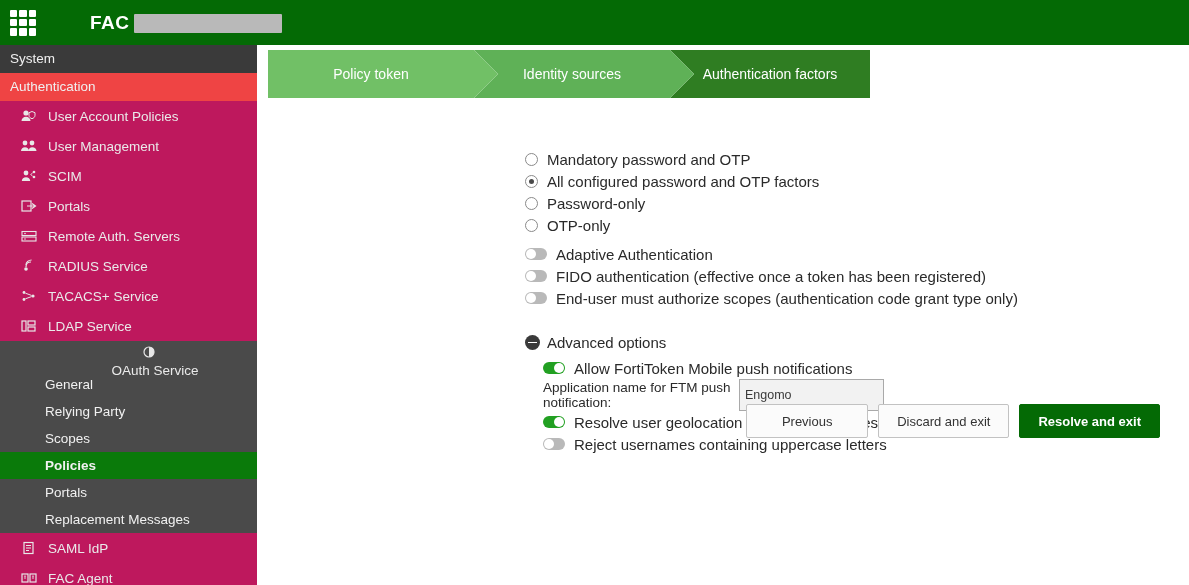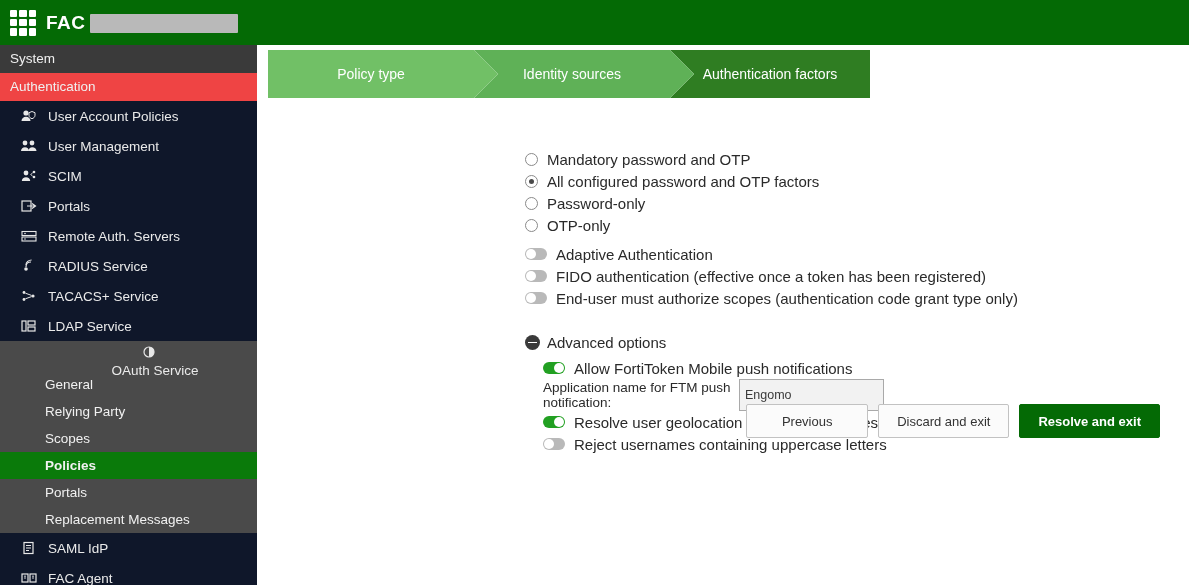--- a/index.html
+++ b/index.html
@@ -11,21 +11,21 @@
     font-size: 13px;
     color: #222;
     background: #ffffff;
   }
   .app { position: relative; width: 1189px; height: 585px; }
 
   
   .topbar {
     position: absolute; top: 0; left: 0; width: 1189px; height: 45px;
     background: #046a05;
-    display: flex; align-items: center;
+    display: flex; align-items: center; gap: 44px;
   }
   .grid-icon {
     width: 26px; height: 26px; margin-left: 10px; margin-right: 10px;
     display: grid; grid-template-columns: repeat(3, 1fr); grid-template-rows: repeat(3, 1fr);
     gap: 2px;
   }
   .grid-icon i { background: #ffffff; border-radius: 1px; display: block; }
   .brand {
     color: #ffffff; font-size: 19px; font-weight: bold; letter-spacing: .5px;
   }
@@ -48,21 +48,21 @@
   }
   .sb-section.alt { background: #ef4444; }
   .sb-section .caret-r { position: absolute; right: 12px; top: 9px; }
   .sb-section .dot {
     position: absolute; right: 10px; top: 12px;
     width: 5px; height: 5px; background: #3ea33e; border-radius: 50%;
   }
   .sb-item {
     height: 30px; display: flex; align-items: center;
     padding-left: 18px; font-size: 13.5px; position: relative;
-    color: #eaeaea; background: #0f172a;
+    color: #eaeaea; background: #be185d;
   }
   .sb-item .ico {
     width: 22px; height: 18px; margin-right: 8px;
     display: inline-flex; align-items: center; justify-content: center;
     flex: 0 0 22px;
   }
   .sb-item.sel { background: #4a4a4a; flex-direction: column; }
   .sb-sub {
     height: 27px; display: flex; align-items: center;
     padding-left: 45px; font-size: 13.5px; color: #f1f1f1;
@@ -349,21 +349,21 @@
       </span>
       <span>FAC Agent</span>
       <span class="caret-r">▶</span>
     </div>
   </div>
 
   <div class="content">
 
     <div class="wizard">
       <div class="step s1">
-        <span>Policy type</span>
+        <span>Policy token</span>
         <span class="arrow"></span>
       </div>
       <div class="step s2">
         <span class="notch"></span>
         <span>Identity sources</span>
         <span class="arrow"></span>
       </div>
       <div class="step s3">
         <span class="notch"></span>
         <span>Authentication factors</span>

